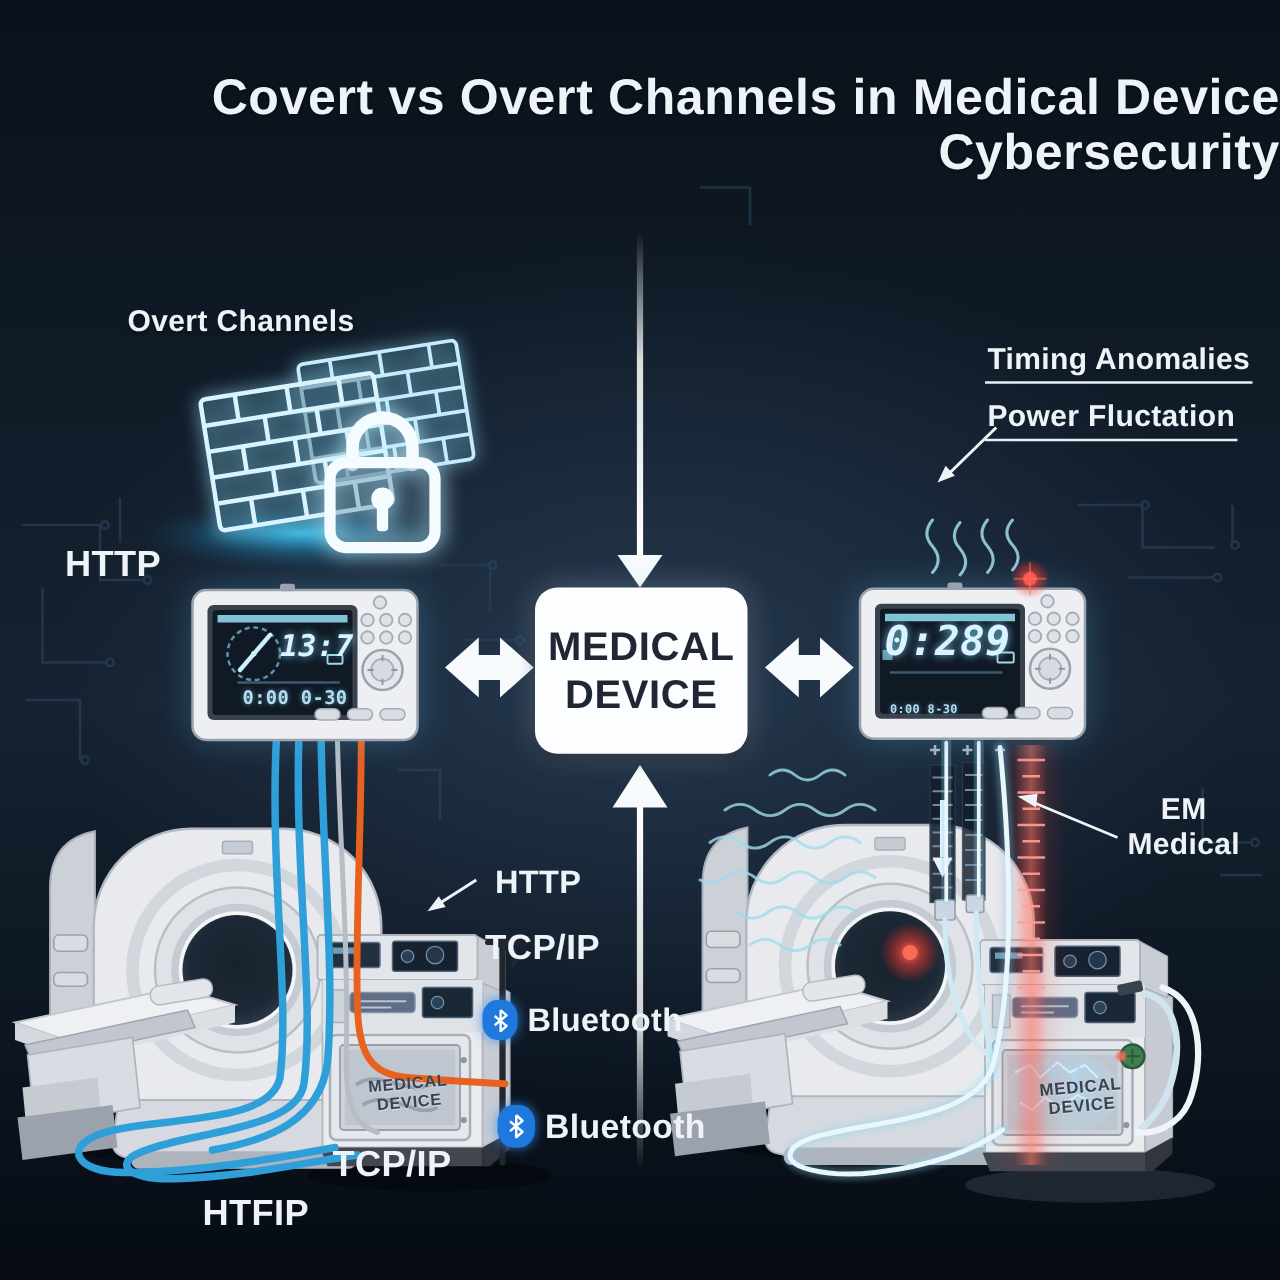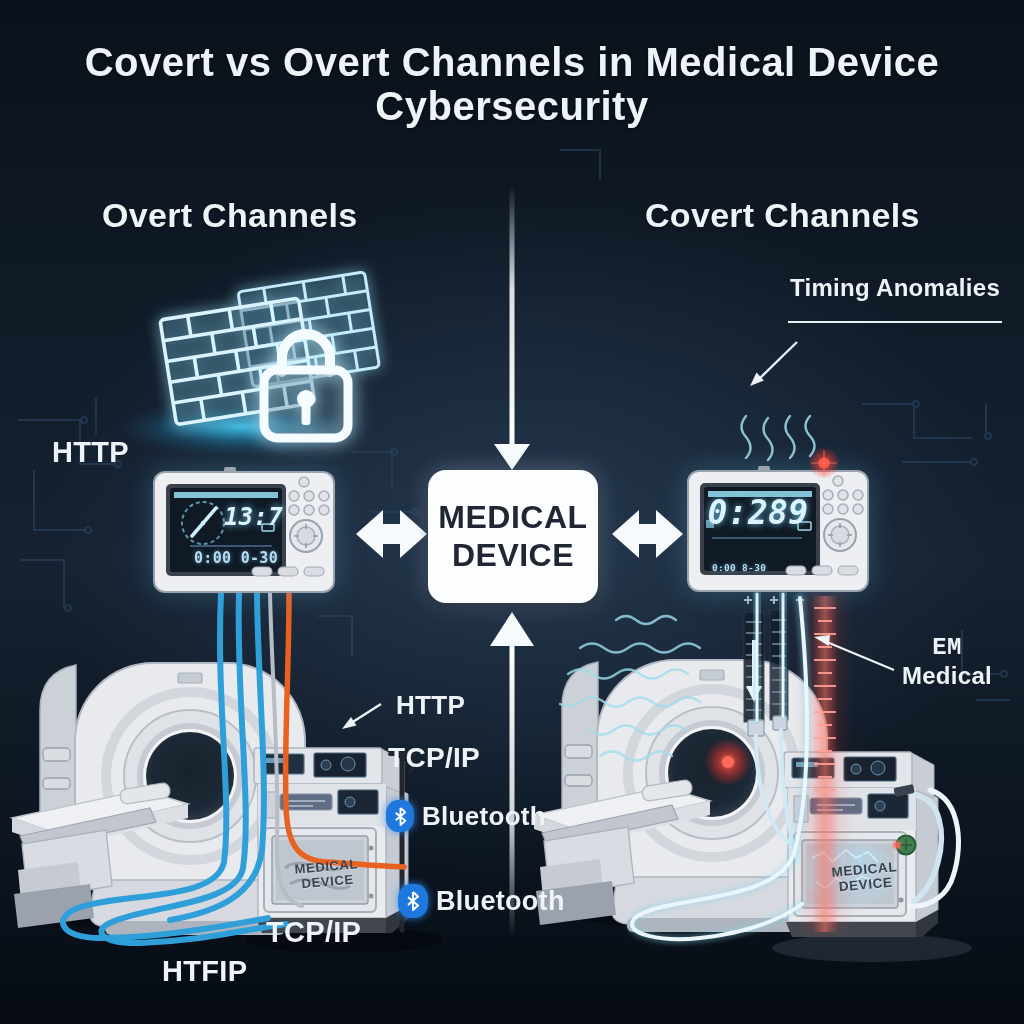--- a/index.html
+++ b/index.html
@@ -6,24 +6,24 @@
   #stage{
     position:relative;width:1024px;height:1024px;overflow:hidden;
     font-family:"Liberation Sans",sans-serif;color:#f2f6f9;
     background:
       radial-gradient(75% 55% at 51% 52%, rgba(62,94,128,.38), rgba(0,0,0,0) 62%),
       linear-gradient(180deg,#0a111a 0%,#101b28 30%,#162231 55%,#0b141f 84%,#060b12 100%);
   }
   #stage *{box-sizing:border-box;}
   svg.scene{position:absolute;inset:0;}
   .lbl{position:absolute;font-weight:bold;color:#eef3f7;letter-spacing:.3px;}
-  .title{left:0;right:0;top:40px;text-align:center;font-size:40px;font-weight:bold;
+  .title{left:0;right:0;top:56px;text-align:right;font-size:40px;font-weight:bold;
          line-height:1.1;letter-spacing:.5px;text-shadow:0 1px 3px rgba(0,0,0,.55);}
-  .heading{font-size:34px;text-shadow:0 1px 3px rgba(0,0,0,.5);}
-  .underlined{border-bottom:2px solid #e9eef3;padding-bottom:19px;text-align:center;}
+  .heading{font-size:24px;text-shadow:0 1px 3px rgba(0,0,0,.5);margin-top:48px;}
+  .underlined{border-bottom:2px solid #e9eef3;padding-bottom:3px;text-align:center;}
   .centerbox{
     position:absolute;left:428px;top:470px;width:170px;height:133px;background:#fcfdfe;
     border-radius:18px;display:flex;flex-direction:column;align-items:center;justify-content:center;
     box-shadow:0 0 22px rgba(220,235,250,.28), 0 4px 10px rgba(0,0,0,.45);
   }
   .centerbox span{display:block;font-weight:bold;font-size:32px;color:#1e2733;line-height:1.18;letter-spacing:.5px;}
   .mono{font-family:"DejaVu Sans Mono",monospace;white-space:pre;}
   .disp-main{color:#dbf2ff;text-shadow:0 0 7px rgba(125,220,255,.85);font-style:italic;}
   .disp-sub{color:#b8dcef;text-shadow:0 0 4px rgba(110,200,240,.6);}
   .cartlabel{color:#39424f;font-weight:bold;text-align:center;line-height:1.12;letter-spacing:.6px;
@@ -323,28 +323,28 @@
     <polygon points="814,637 828.8,646 830,635" fill="#eef3f7"></polygon>
   </g>
 </svg>
 
 <div class="lbl title">
   <span>Covert vs Overt Channels in</span>
   <span>Medical Device Cybersecurity</span>
 </div>
 
 <div class="lbl heading" style="left:102px;top:196px;">Overt Channels</div>
-<div class="lbl heading" style="left:645px;top:196px;">Covert Channels</div>
 
 <div class="lbl" style="left:52px;top:436px;font-size:29px;">HTTP</div>
 
 <div class="lbl underlined" style="left:788px;top:274px;width:214px;font-size:24px;">Timing Anomalies</div>
+<div class="lbl underlined" style="left:788px;top:320px;width:202px;font-size:24px;">Power Fluctation</div>
 
 <div class="lbl" style="left:894px;top:634px;width:106px;text-align:center;font-size:24px;line-height:1.18;">
-  <span style="display:block;font-family:Liberation Mono, monospace;">EM</span>
+  <span style="display:block;">EM</span>
   <span style="display:block;">Medical</span>
 </div>
 
 <div class="centerbox">
   <span>MEDICAL</span>
   <span>DEVICE</span>
 </div>
 
 <div class="lbl mono disp-main" style="left:224px;top:503px;width:58px;font-size:24px;">13:7</div>
 <div class="lbl mono disp-sub" style="left:186px;top:549px;width:92px;font-size:15px;text-align:right;">0:00 0-30</div>

